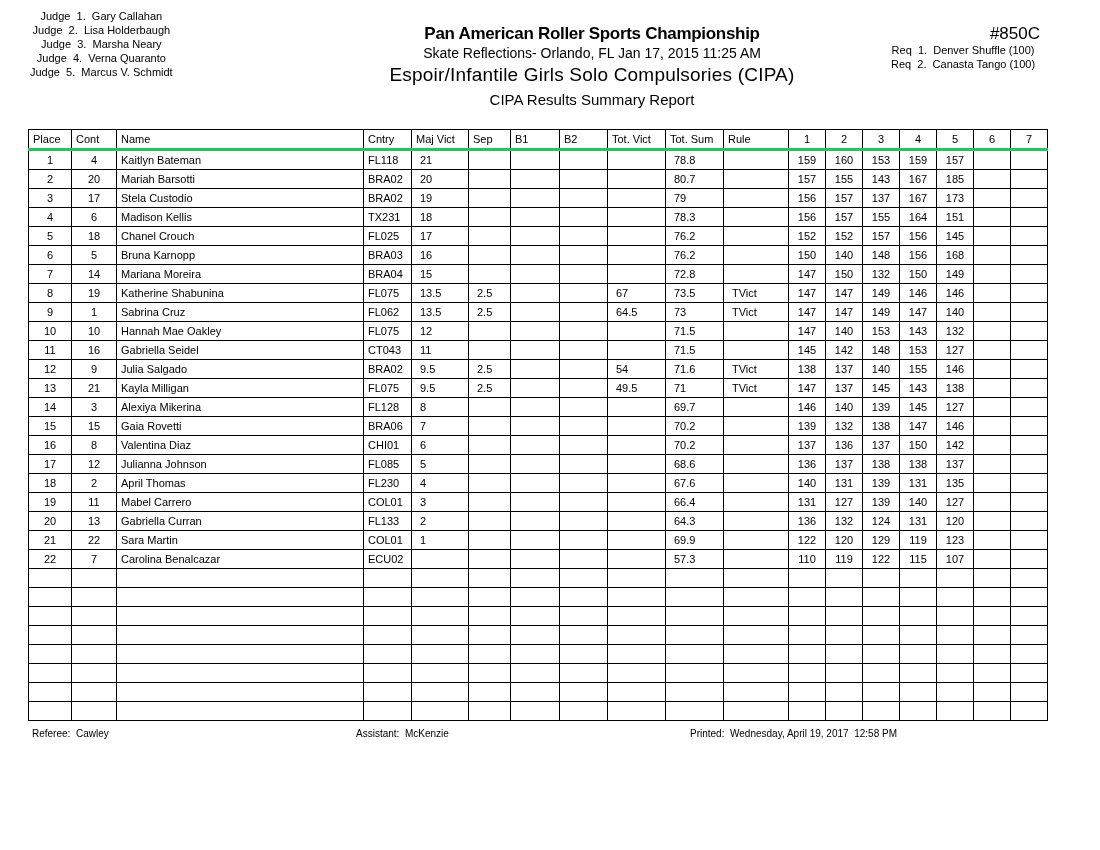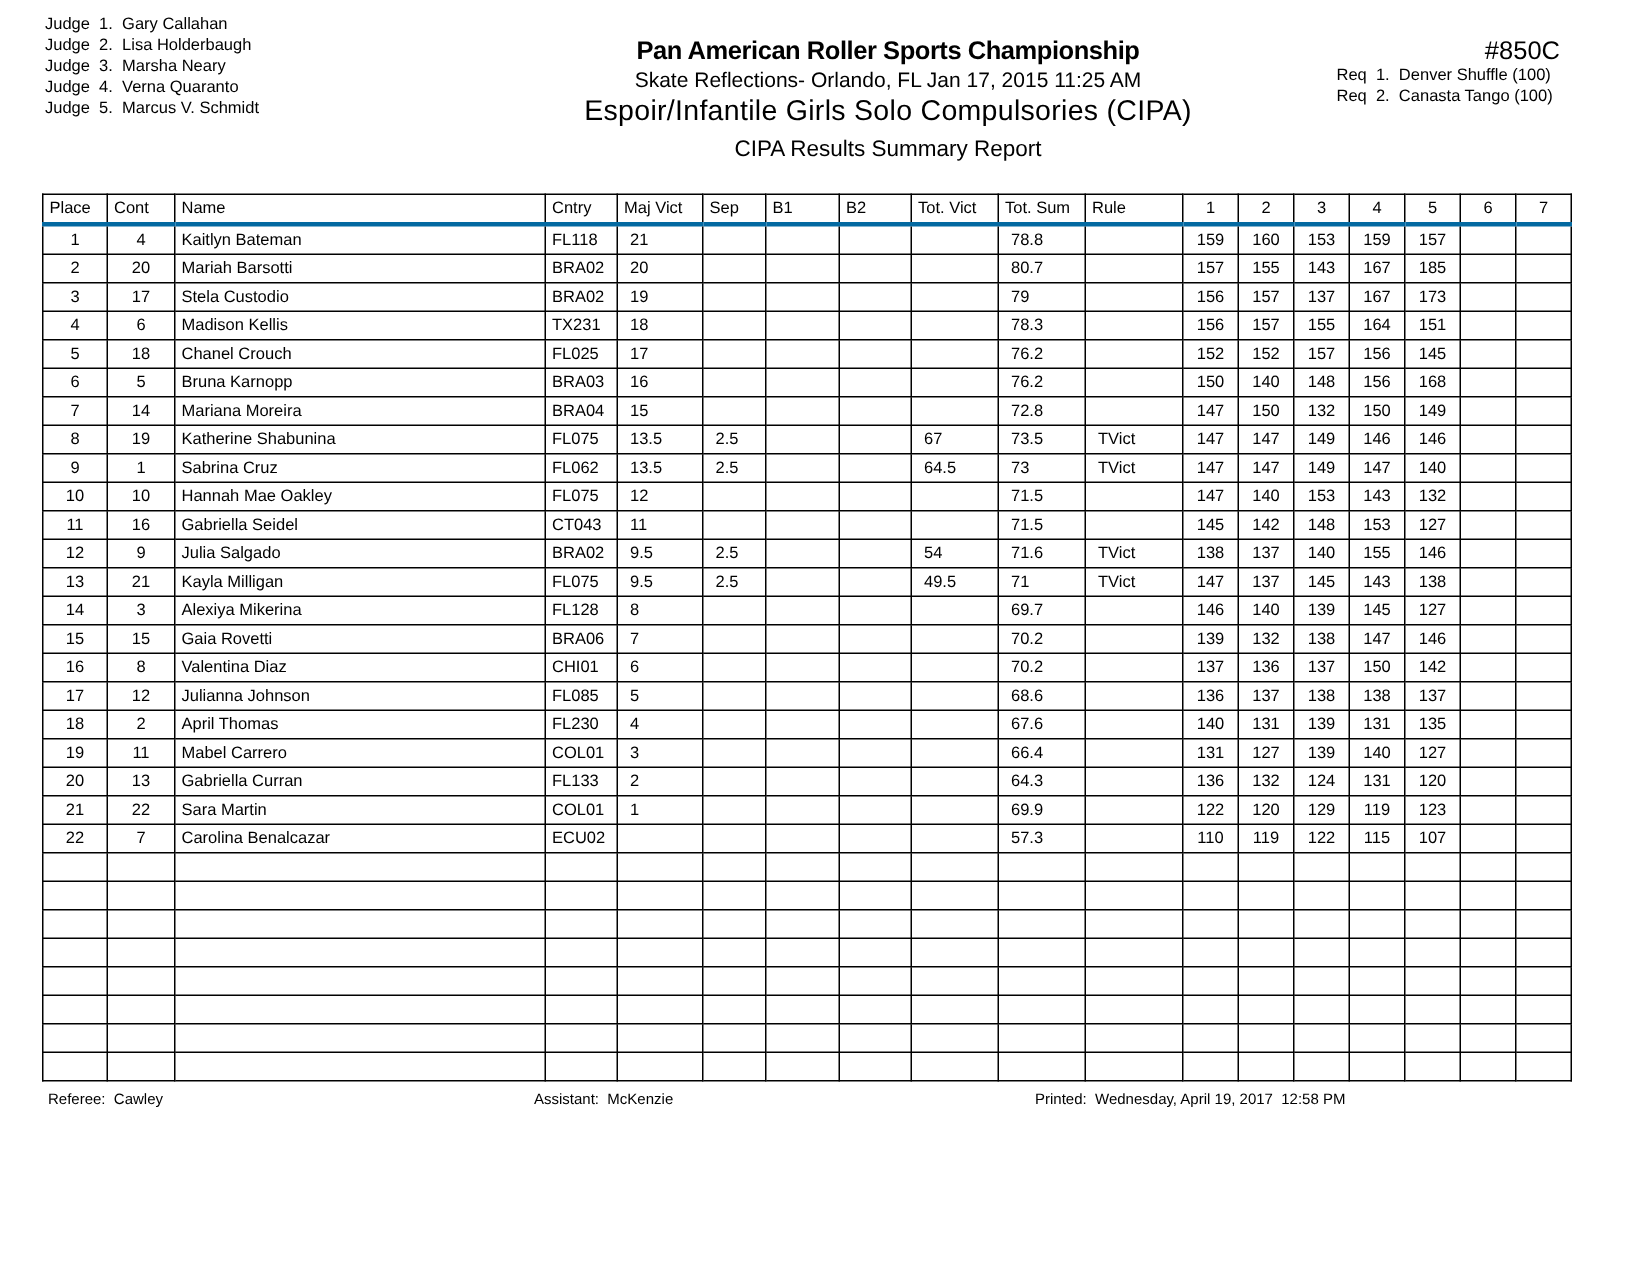--- a/index.html
+++ b/index.html
@@ -1,34 +1,34 @@
 <!DOCTYPE html>
 <html><head>
 <meta charset="utf-8">
 <style>
   html, body { margin: 0; padding: 0; background: #ffffff; }
   body { width: 1100px; height: 850px; position: relative; overflow: hidden;
          font-family: "Liberation Sans", "DejaVu Sans", sans-serif; color: #000; }
-  .abs { position: absolute; }
+  .abs { position: absolute; text-align: center; }
   .judges { left: 30px; top: 9px; font-size: 11px; line-height: 14px; }
   .judges .jl { white-space: pre; }
   .center-head { left: 312px; width: 560px; text-align: center; }
   .t1 { top: 24px; font-size: 17px; font-weight: bold; letter-spacing: -0.3px; }
   .t2 { top: 45px; font-size: 14px; }
   .t3 { top: 64px; font-size: 19px; font-weight: normal; letter-spacing: 0.2px; }
   .t4 { top: 91px; font-size: 15px; }
   .num { left: 930px; width: 110px; text-align: right; top: 24px; font-size: 17px; font-weight: normal; }
   .reqs { left: 891px; top: 43px; font-size: 11px; line-height: 14px; }
   .reqs .rl { white-space: pre; }
 
   table.grid { position: absolute; left: 28px; top: 129px; border-collapse: collapse;
                font-size: 11px; table-layout: fixed; }
   table.grid td, table.grid th { border: 1px solid #000; height: 18px; padding: 0 0 0 4px;
                white-space: nowrap; overflow: hidden; font-weight: normal; text-align: left; }
-  table.grid thead th { border-bottom: 3px solid #0369a1; height: 18px; }
+  table.grid thead th { border-bottom: 3px solid #22c55e; height: 18px; }
   table.grid .c { text-align: center; padding: 0; }
   table.grid .ind { padding-left: 8px; }
   .footer { top: 728px; font-size: 10px; white-space: pre; }
 </style>
 </head>
 <body>
 
 <div class="abs judges">
   <div class="jl">Judge  1.  Gary Callahan</div>
   <div class="jl">Judge  2.  Lisa Holderbaugh</div>

